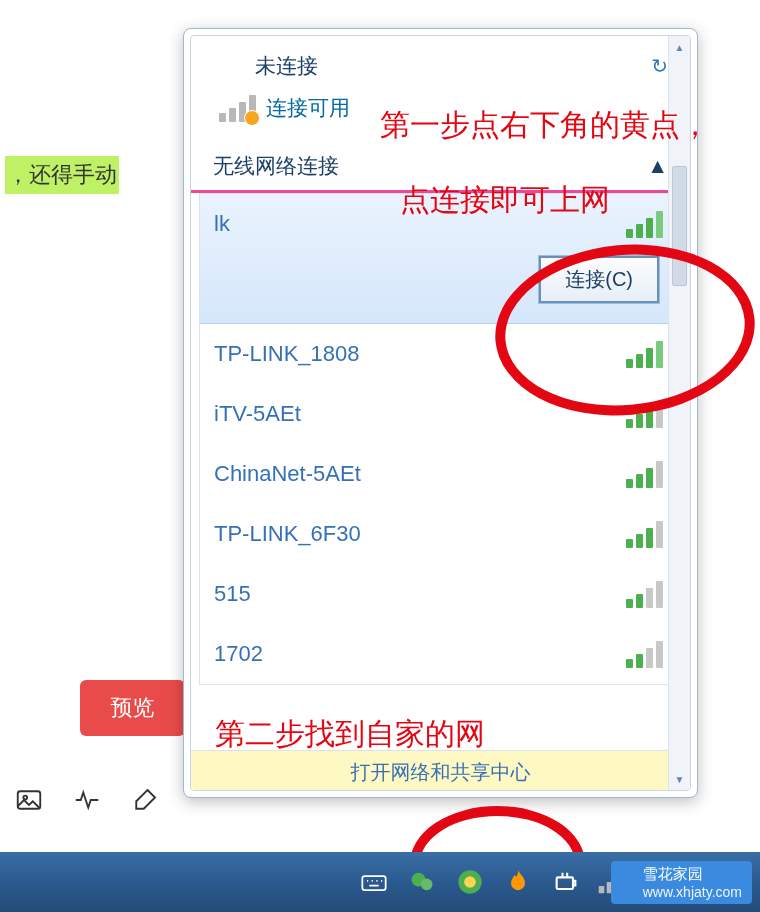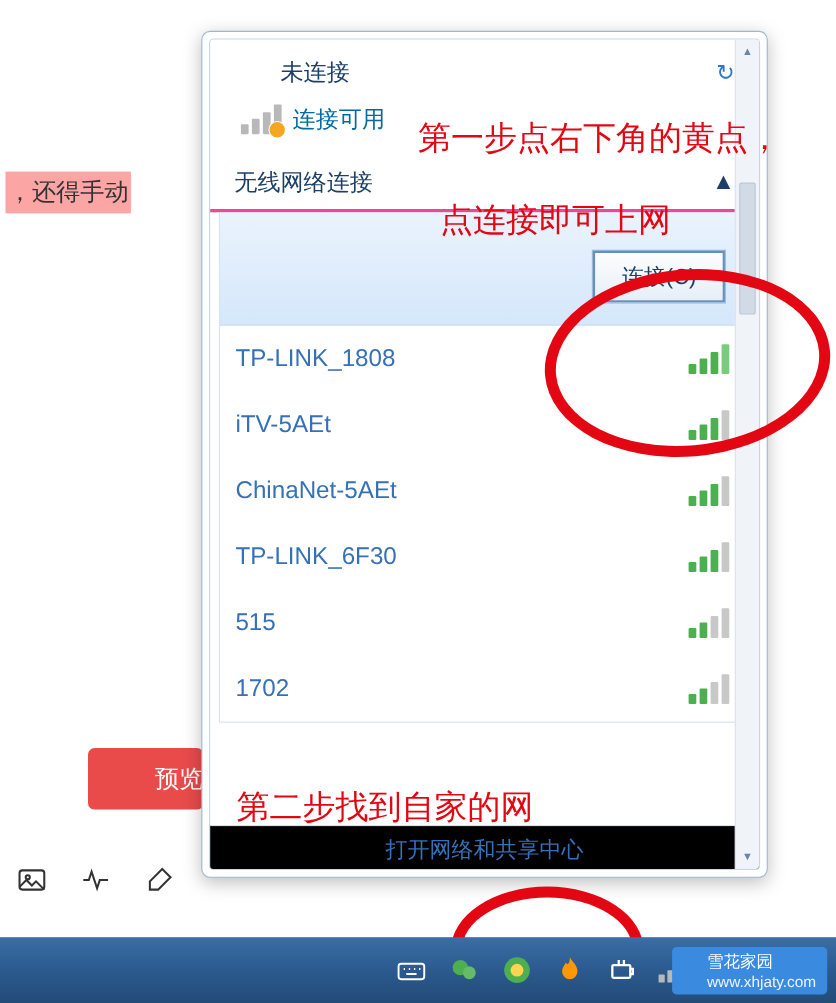--- a/index.html
+++ b/index.html
@@ -17,34 +17,34 @@
   position: absolute;
   left: 0; top: 0;
   width: 760px; height: 912px;
   background: #ffffff;
 }
 .bg-text-highlight {
   position: absolute;
   left: 5px; top: 156px;
   font-size: 22px;
   color: #333;
-  background: #fca5a5;
+  background: #bef264;
   padding: 4px 2px;
 }
 .bg-preview-btn {
   position: absolute;
   left: 80px; top: 680px;
   width: 105px; height: 56px;
   background: #e94b4b;
   color: #fff;
   font-size: 22px;
   border-radius: 6px;
   display: flex;
   align-items: center;
-  justify-content: flex-end;
+  justify-content: center;
 }
 .bg-icons-row {
   position: absolute;
   left: 14px; top: 785px;
   display: flex;
   gap: 28px;
 }
 .bg-icons-row svg { width: 30px; height: 30px; }
 
 
@@ -194,21 +194,21 @@
   cursor: pointer;
 }
 
 
 .net-footer {
   position: absolute;
   bottom: 0; left: 0; right: 0;
   text-align: center;
   padding: 8px 0 4px 0;
   border-top: 1px solid #d9e2ed;
-  background: #000000;
+  background: #fef9c3;
 }
 .net-footer a {
   font-size: 20px;
   color: #3671b8;
   text-decoration: none;
 }
 
 
 .wifi-scrollbar {
   position: absolute;
@@ -350,20 +350,29 @@
       </div>
     </div>
 
     <div class="wireless-header">
       <span>无线网络连接</span>
       <span class="chevron-up">▲</span>
     </div>
 
     <div class="net-list" id="net-list">
         <div class="net-item selected">
+          <div class="name-row">
+            <span>lk</span>
+            <span class="signal-icon strong">
+              <span class="bar b1"></span>
+              <span class="bar b2"></span>
+              <span class="bar b3"></span>
+              <span class="bar b4"></span>
+            </span>
+          </div>
           <div class="connect-row">
             <button class="connect-btn">连接(C)</button>
           </div>
         </div>
         <div class="net-item">
           <span>TP-LINK_1808</span>
           <span class="signal-icon strong">
             <span class="bar b1"></span>
             <span class="bar b2"></span>
             <span class="bar b3"></span>

